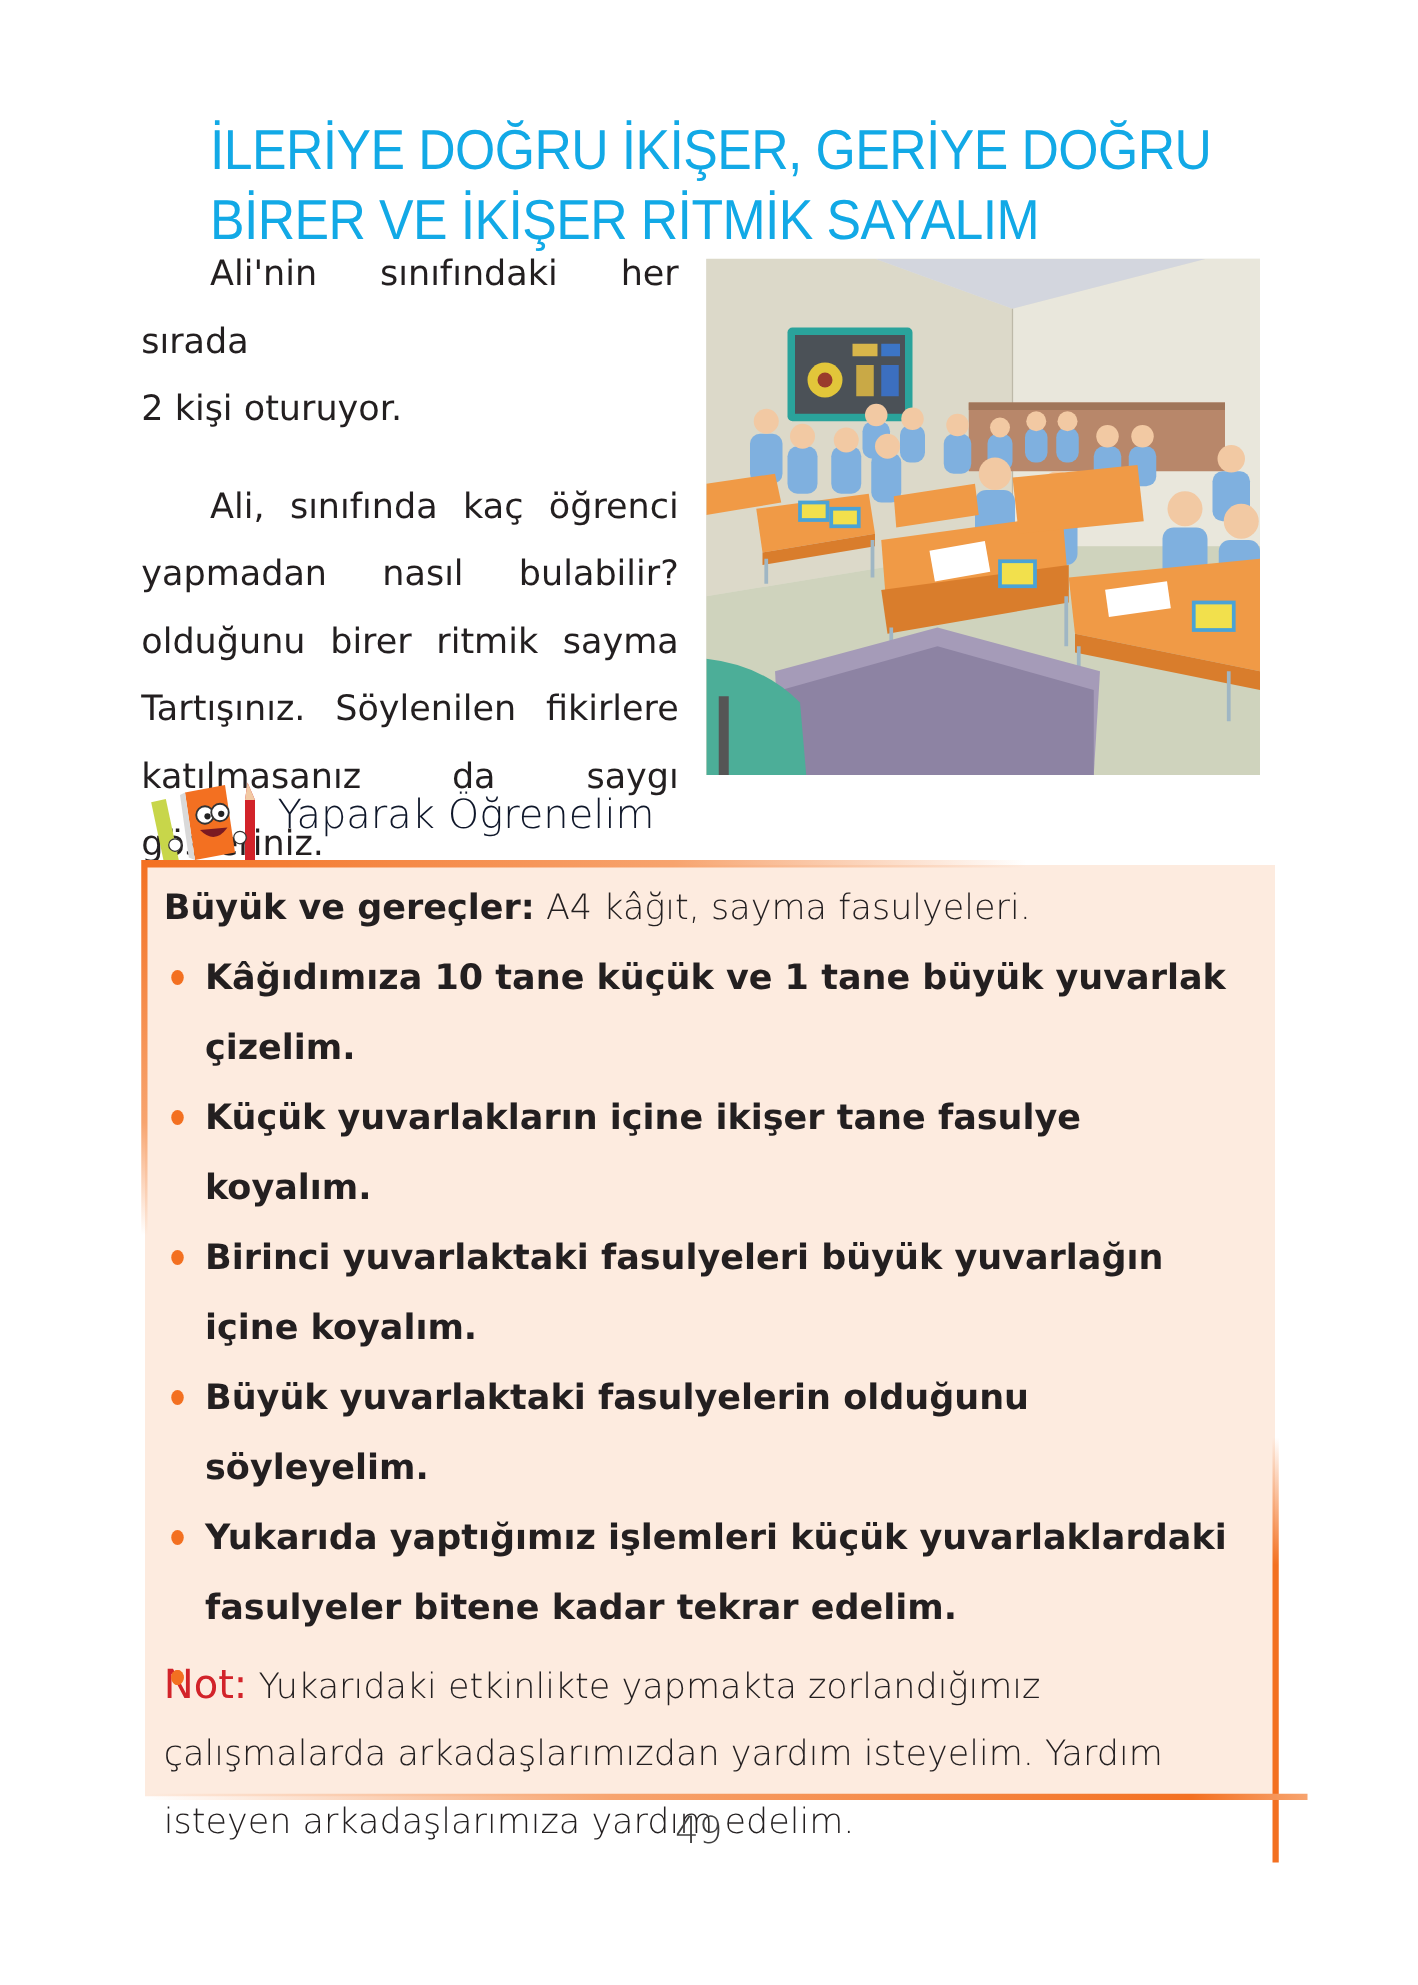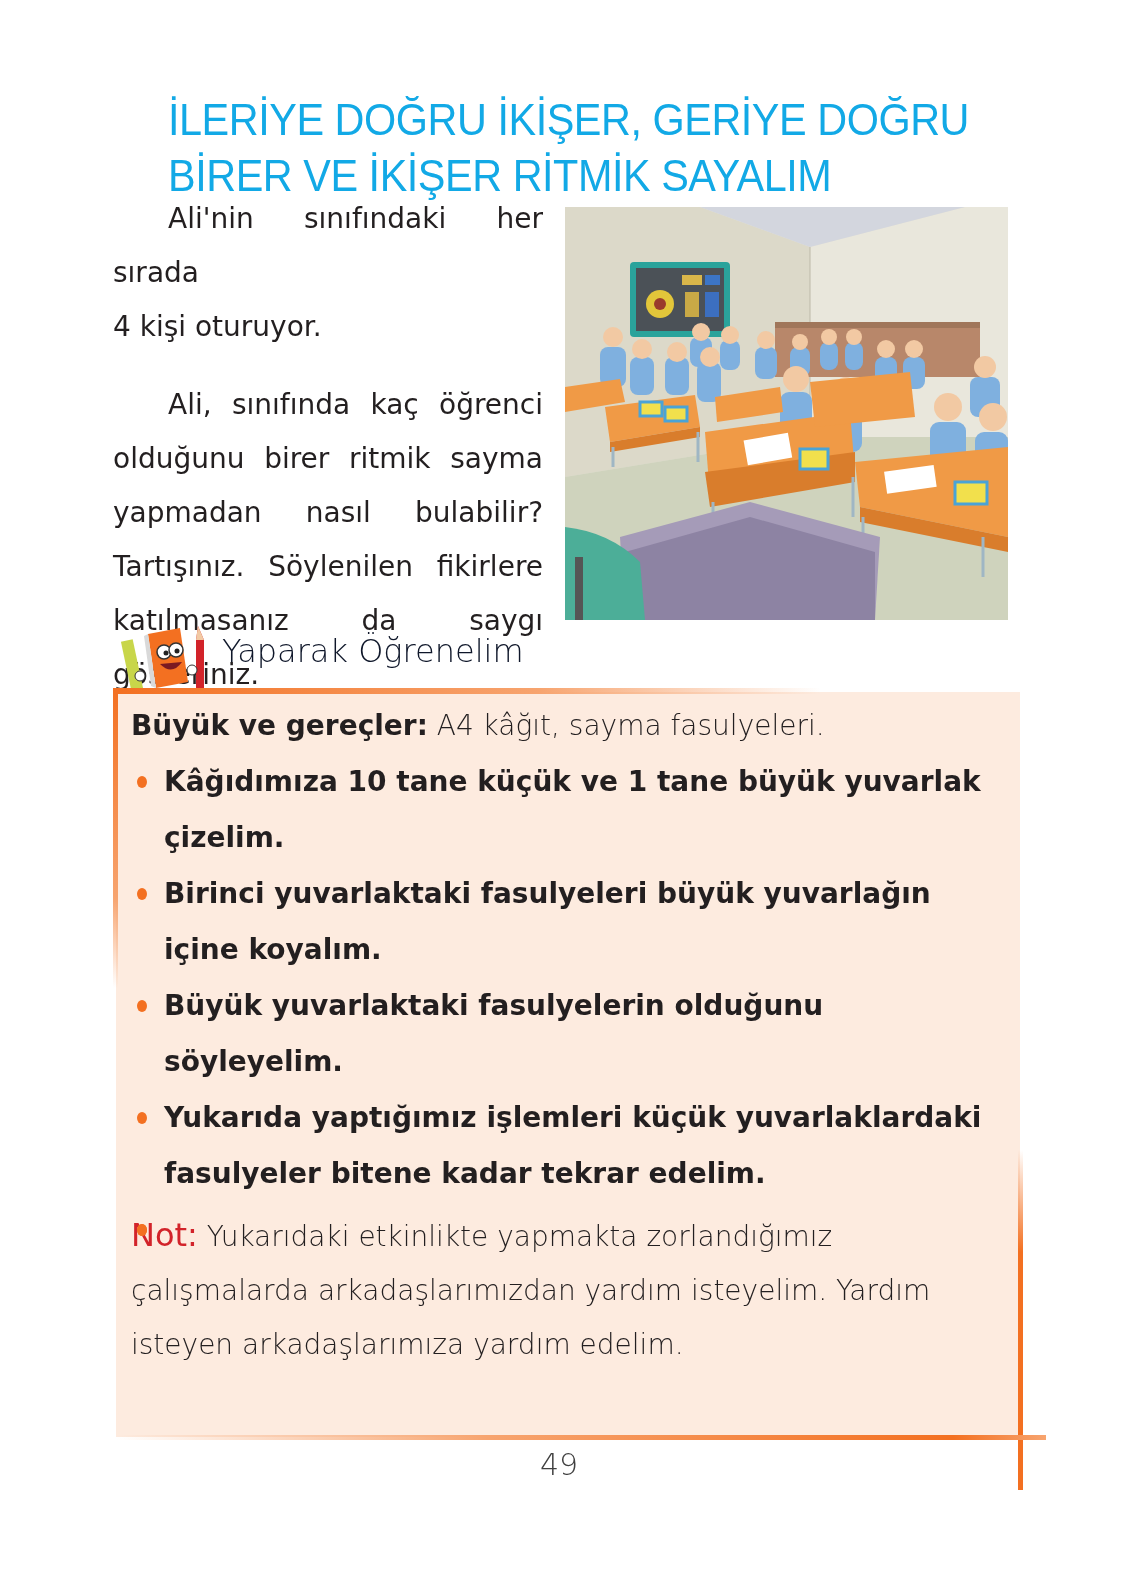--- a/index.html
+++ b/index.html
@@ -71,24 +71,24 @@
 </head>
 <body>
 
 <div class="title">
   <div>İLERİYE DOĞRU İKİŞER, GERİYE DOĞRU</div>
   <div>BİRER VE İKİŞER RİTMİK SAYALIM</div>
 </div>
 
 <div class="intro">
   <p class="indent justify-all">Ali'nin sınıfındaki her sırada</p>
-  <p>4 kişi oturuyor.</p>
+  <p>2 kişi oturuyor.</p>
   <p class="indent gap justify-all">Ali, sınıfında kaç öğrenci</p>
+  <p class="justify-all">yapmadan nasıl bulabilir?</p>
   <p class="justify-all">olduğunu birer ritmik sayma</p>
-  <p class="justify-all">yapmadan nasıl bulabilir?</p>
   <p class="justify-all">Tartışınız. Söylenilen fikirlere</p>
   <p class="justify-all">katılmasanız da saygı gösteriniz.</p>
 </div>
 
 <div class="photo">
   <svg width="443" height="413" viewBox="0 0 443 413">
 
     <rect x="0" y="0" width="443" height="413" fill="#e4e2d6"></rect>
     <polygon points="0,0 135,0 245,40 245,230 0,270" fill="#dcd9c9"></polygon>
     <polygon points="245,40 245,230 443,230 443,0 400,0" fill="#e9e7dc"></polygon>
@@ -207,20 +207,21 @@
 <div class="box-leftline"></div>
 <div class="box-rightline"></div>
 <div class="box-bottomline"></div>
 
 <div class="box-content">
   <div>
     <span class="tools-label">Büyük ve gereçler:</span><span> A4 kâğıt, sayma fasulyeleri.</span>
   </div>
   <ul class="steps">
     <li><span class="bullet"></span><span>Kâğıdımıza 10 tane küçük ve 1 tane büyük yuvarlak çizelim.</span></li>
+    <li><span class="bullet"></span><span>Küçük yuvarlakların içine ikişer tane fasulye koyalım.</span></li>
     <li><span class="bullet"></span><span>Birinci yuvarlaktaki fasulyeleri büyük yuvarlağın içine koyalım.</span></li>
     <li><span class="bullet"></span><span>Büyük yuvarlaktaki fasulyelerin olduğunu söyleyelim.</span></li>
     <li><span class="bullet"></span><span>Yukarıda yaptığımız işlemleri küçük yuvarlaklardaki fasulyeler bitene kadar tekrar edelim.</span></li>
     <li><span class="bullet"></span></li>
     <li><span class="bullet"></span></li>
   </ul>
   <div class="note">
     <span class="note-label">Not:</span><span> Yukarıdaki etkinlikte yapmakta zorlandığımız çalışmalarda arkadaşlarımızdan yardım isteyelim. Yardım isteyen arkadaşlarımıza yardım edelim.</span>
   </div>
 </div>

